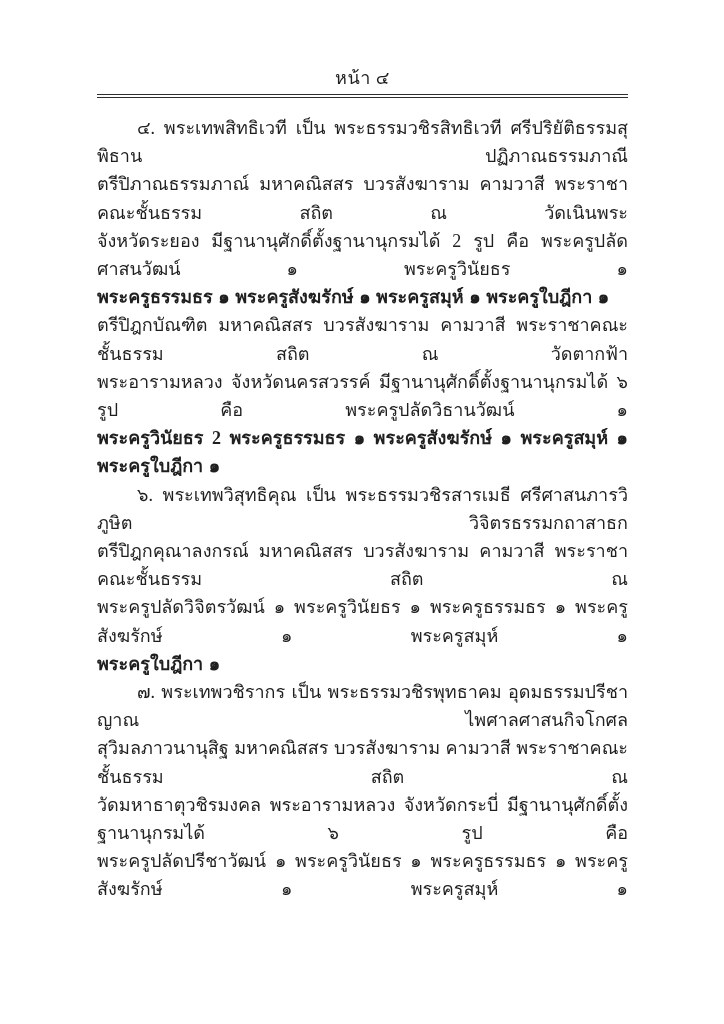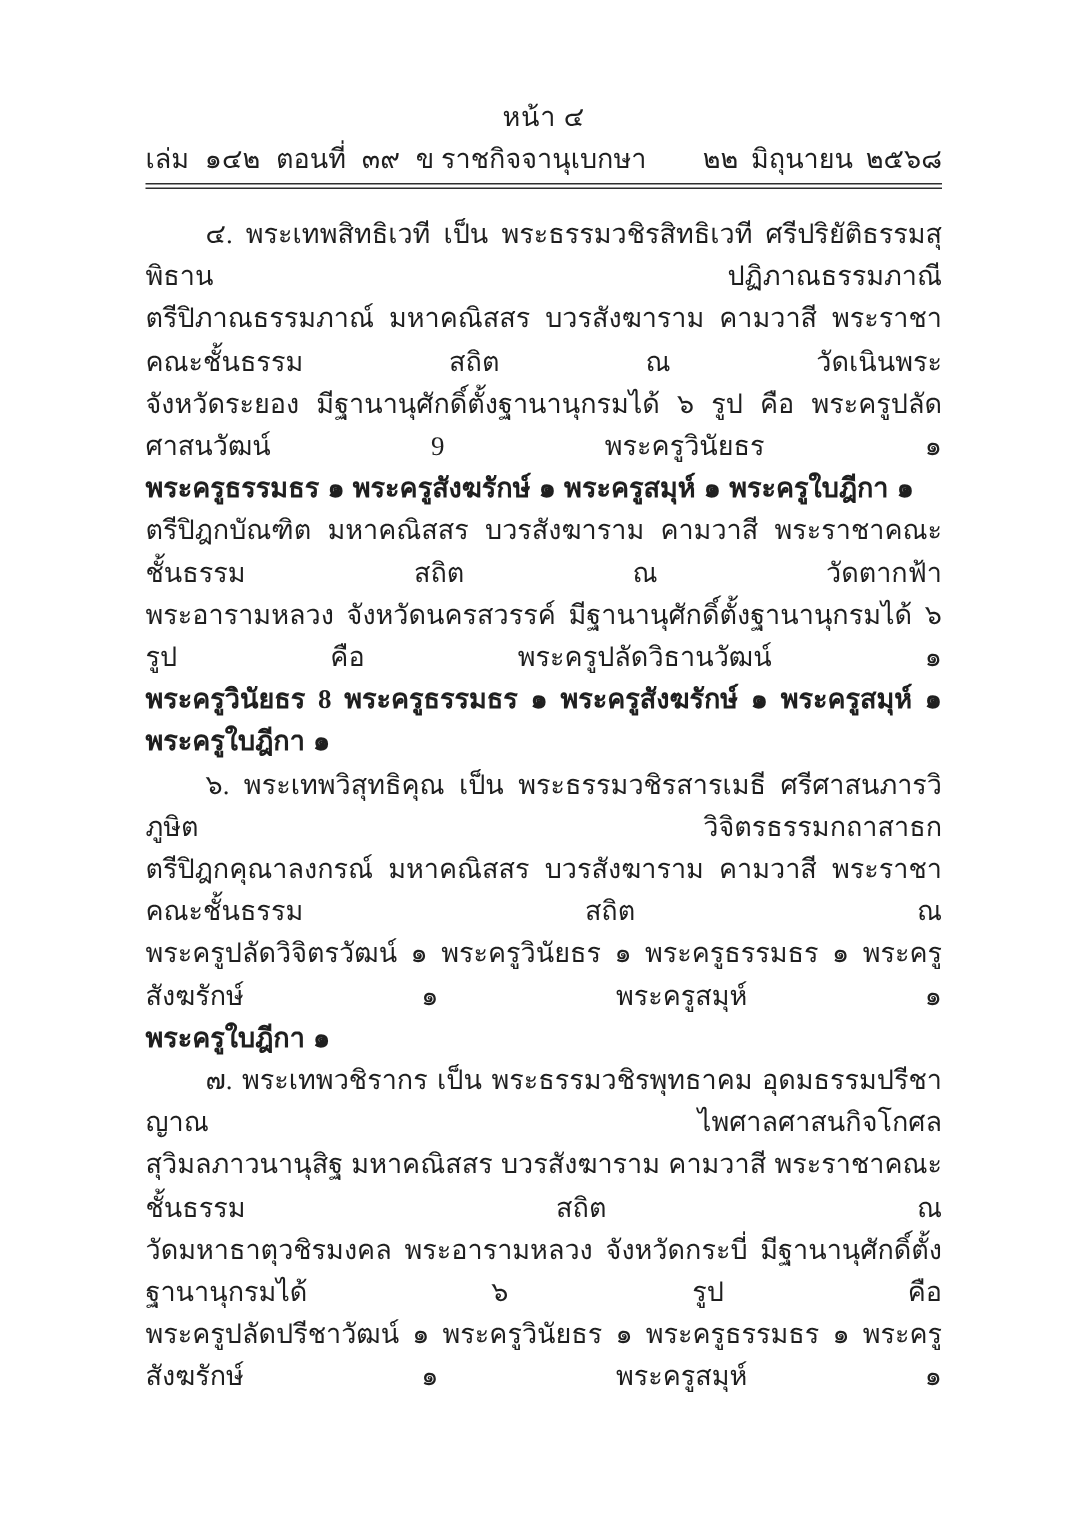--- a/index.html
+++ b/index.html
@@ -55,39 +55,34 @@
   }
   .tline.indent { text-indent: 40px; }
   .tline.last   { text-align-last: left; font-weight: bold; }
 </style>
 </head>
 <body>
 
 <div class="page">
   <div class="page-num">หน้า ๔</div>
 
-  <div class="header-row">
-    <span class="h-left">เล่ม ๑๔๒ ตอนที่ ๓๙ ข</span>
-    <span class="h-center">ราชกิจจานุเบกษา</span>
-    <span class="h-right">๒๒ มิถุนายน ๒๕๖๘</span>
-  </div>
 
   <div class="rule"></div>
 
   <div class="doc-body" id="doc-body">
       <div class="para">
         <div class="tline indent">๔. พระเทพสิทธิเวที เป็น พระธรรมวชิรสิทธิเวที ศรีปริยัติธรรมสุพิธาน ปฏิภาณธรรมภาณี</div>
         <div class="tline">ตรีปิภาณธรรมภาณ์ มหาคณิสสร บวรสังฆาราม คามวาสี พระราชาคณะชั้นธรรม สถิต ณ วัดเนินพระ</div>
-        <div class="tline">จังหวัดระยอง มีฐานานุศักดิ์ตั้งฐานานุกรมได้ ๖ รูป คือ พระครูปลัดศาสนวัฒน์ 9 พระครูวินัยธร ๑</div>
+        <div class="tline">จังหวัดระยอง มีฐานานุศักดิ์ตั้งฐานานุกรมได้ 2 รูป คือ พระครูปลัดศาสนวัฒน์ ๑ พระครูวินัยธร ๑</div>
         <div class="tline last">พระครูธรรมธร ๑ พระครูสังฆรักษ์ ๑ พระครูสมุห์ ๑ พระครูใบฎีกา ๑</div>
       </div>
       <div class="para">
         <div class="tline">ตรีปิฎกบัณฑิต มหาคณิสสร บวรสังฆาราม คามวาสี พระราชาคณะชั้นธรรม สถิต ณ วัดตากฟ้า</div>
         <div class="tline">พระอารามหลวง จังหวัดนครสวรรค์ มีฐานานุศักดิ์ตั้งฐานานุกรมได้ ๖ รูป คือ พระครูปลัดวิธานวัฒน์ ๑</div>
-        <div class="tline last">พระครูวินัยธร 8 พระครูธรรมธร ๑ พระครูสังฆรักษ์ ๑ พระครูสมุห์ ๑ พระครูใบฎีกา ๑</div>
+        <div class="tline last">พระครูวินัยธร 2 พระครูธรรมธร ๑ พระครูสังฆรักษ์ ๑ พระครูสมุห์ ๑ พระครูใบฎีกา ๑</div>
       </div>
       <div class="para">
         <div class="tline indent">๖. พระเทพวิสุทธิคุณ เป็น พระธรรมวชิรสารเมธี ศรีศาสนภารวิภูษิต วิจิตรธรรมกถาสาธก</div>
         <div class="tline">ตรีปิฎกคุณาลงกรณ์ มหาคณิสสร บวรสังฆาราม คามวาสี พระราชาคณะชั้นธรรม สถิต ณ</div>
         <div class="tline">พระครูปลัดวิจิตรวัฒน์ ๑ พระครูวินัยธร ๑ พระครูธรรมธร ๑ พระครูสังฆรักษ์ ๑ พระครูสมุห์ ๑</div>
         <div class="tline last">พระครูใบฎีกา ๑</div>
       </div>
       <div class="para">
         <div class="tline indent">๗. พระเทพวชิรากร เป็น พระธรรมวชิรพุทธาคม อุดมธรรมปรีชาญาณ ไพศาลศาสนกิจโกศล</div>
         <div class="tline">สุวิมลภาวนานุสิฐ มหาคณิสสร บวรสังฆาราม คามวาสี พระราชาคณะชั้นธรรม สถิต ณ</div>

